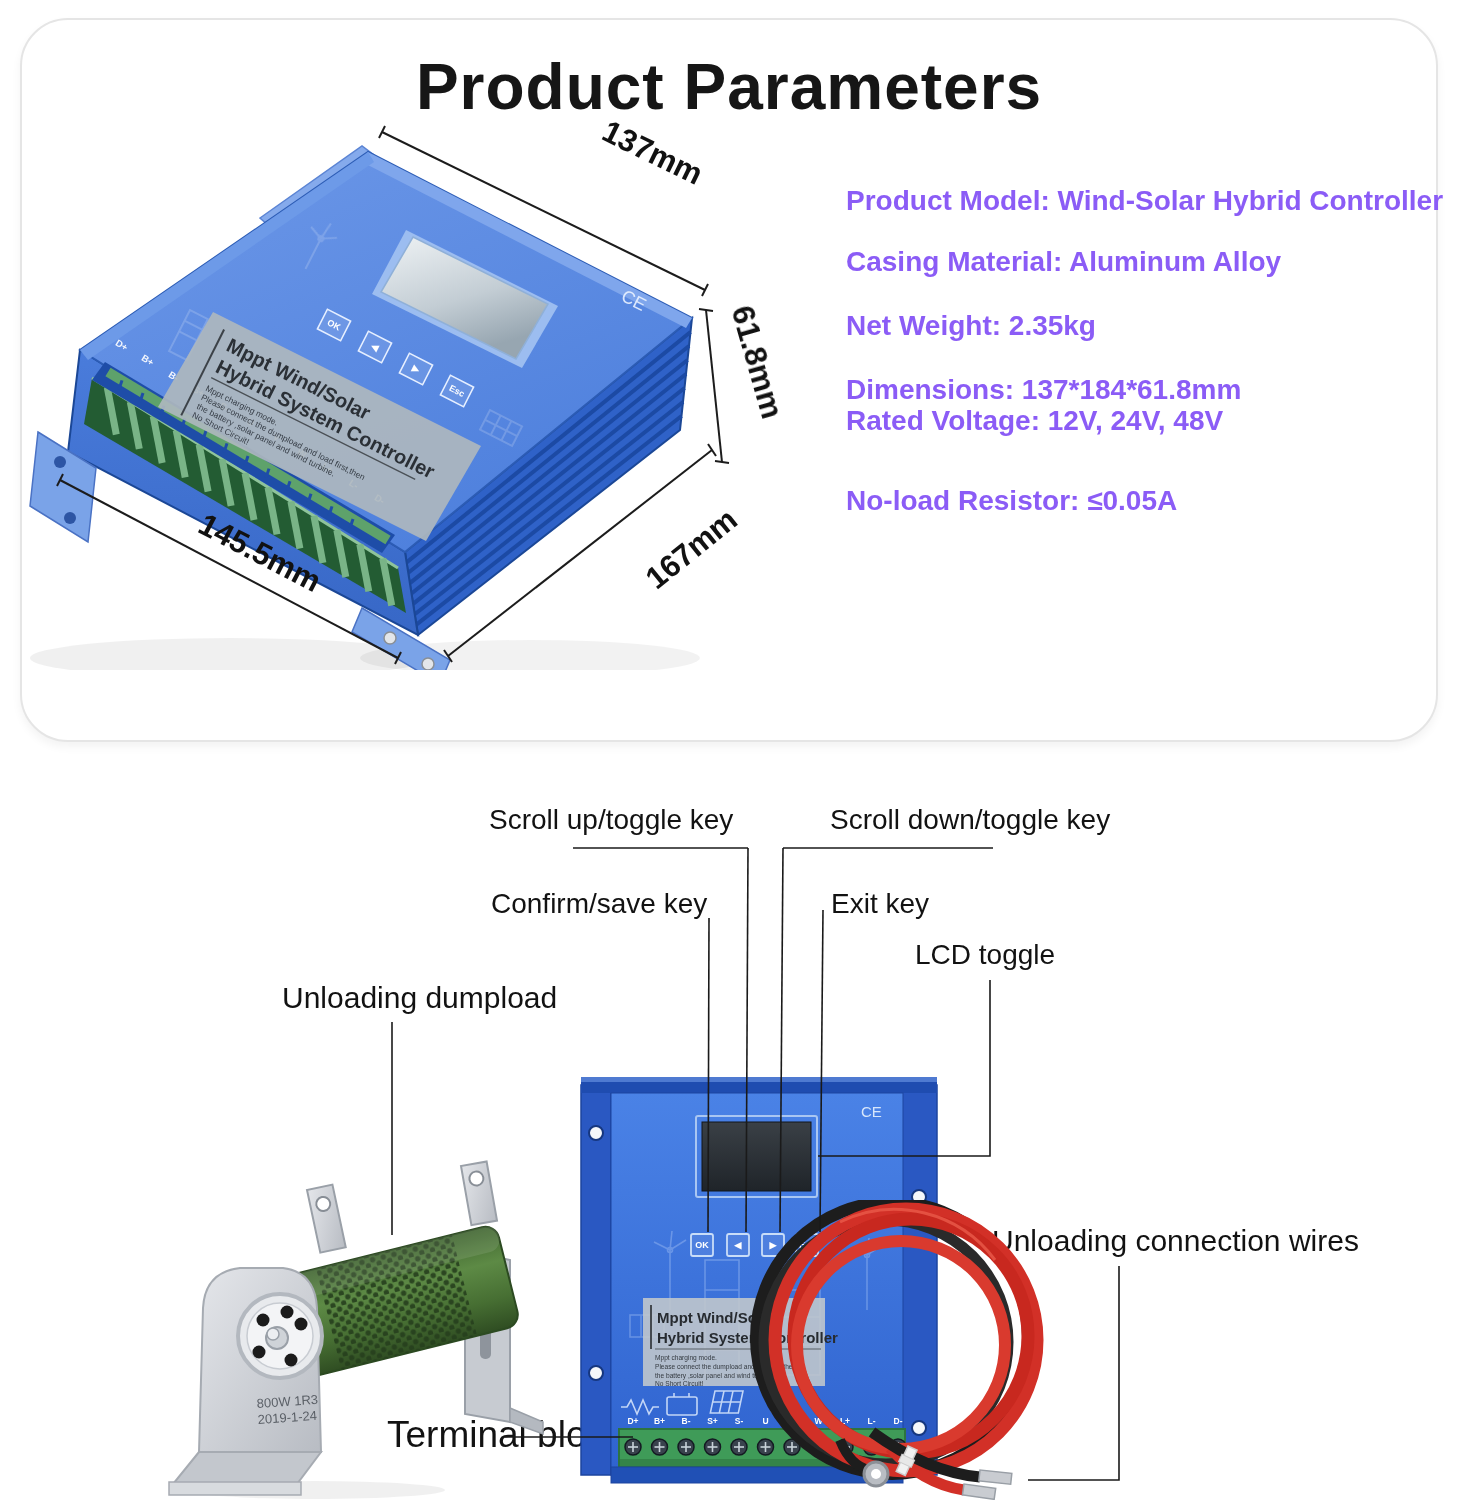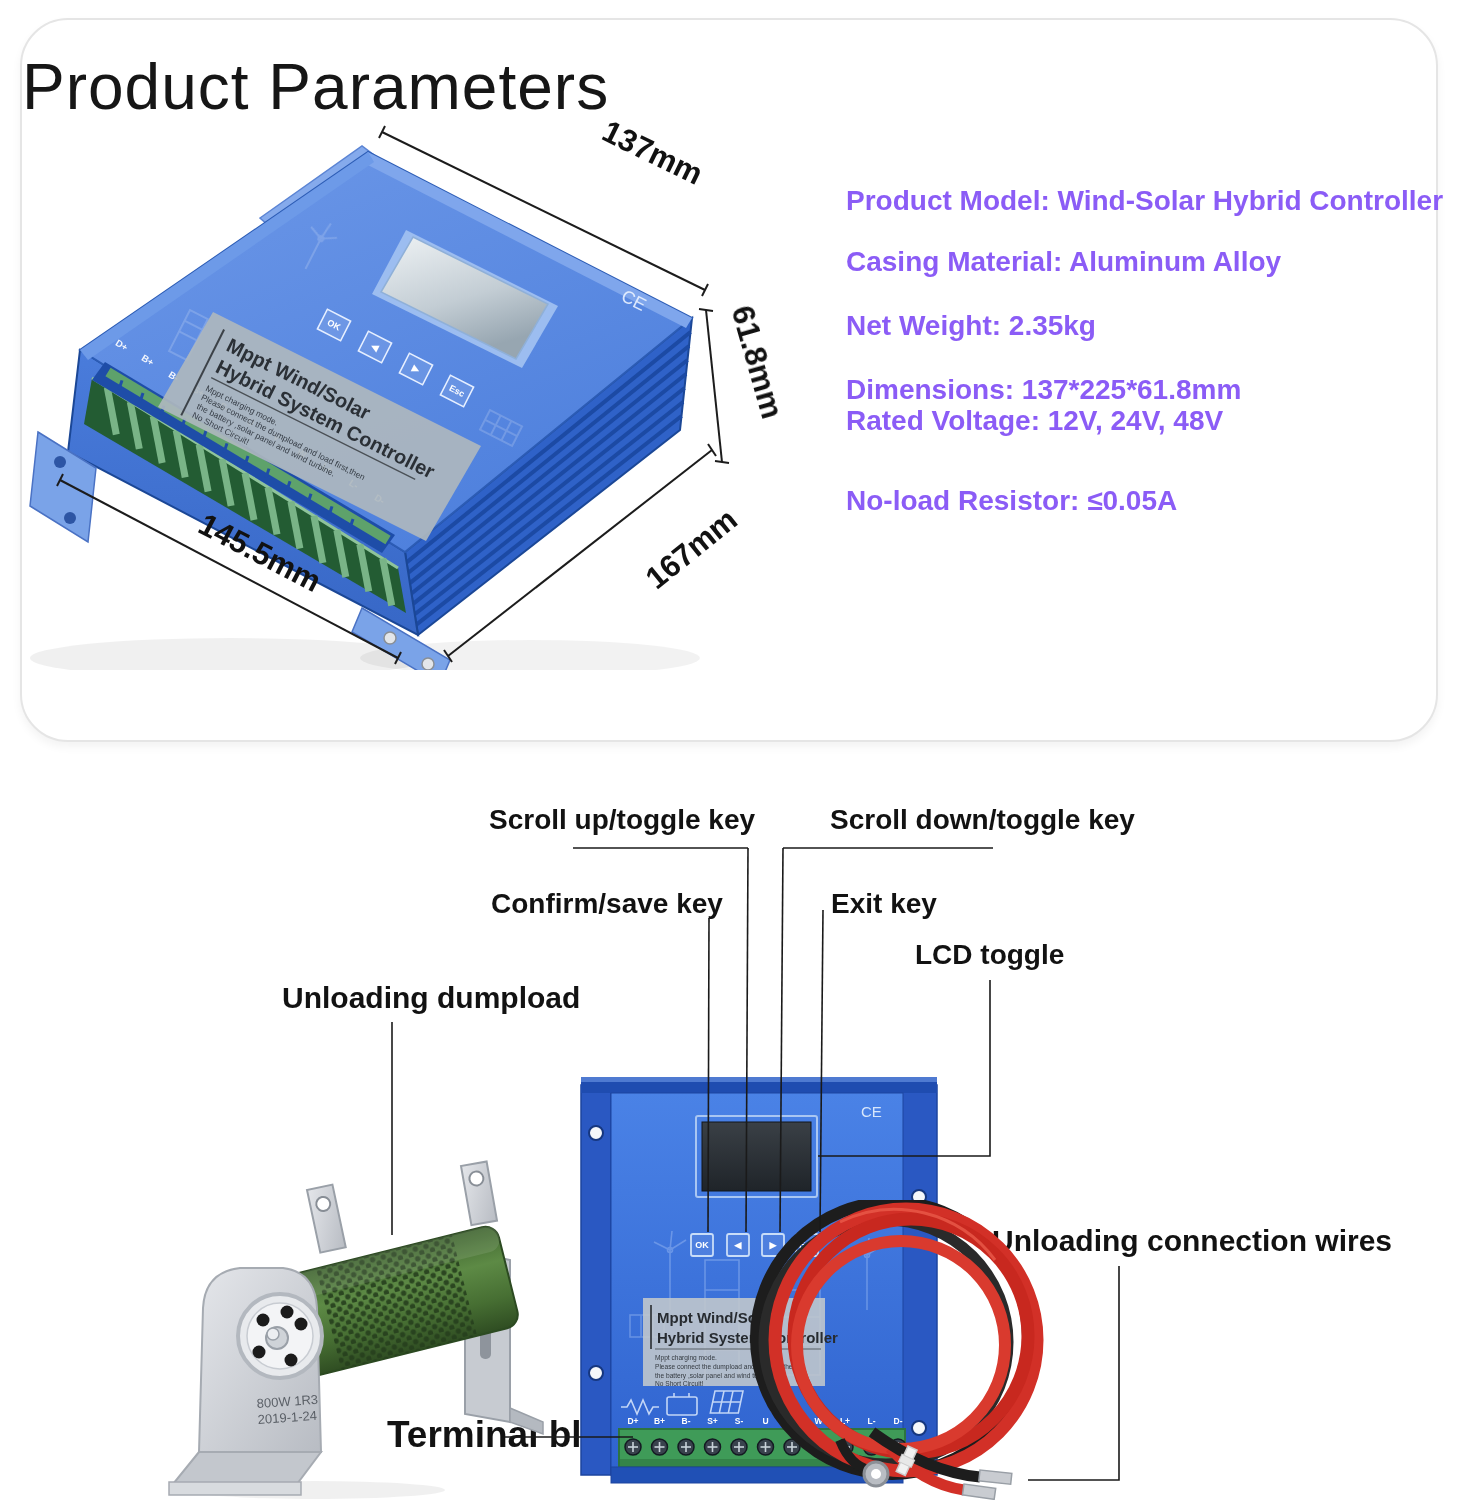--- a/index.html
+++ b/index.html
@@ -2,42 +2,42 @@
 <html><head>
 <meta charset="utf-8">
 <style>
   *{margin:0;padding:0;box-sizing:border-box}
   html,body{background:#ffffff}
   body{font-family:"Liberation Sans",sans-serif;color:#111}
   #stage{position:relative;width:1458px;height:1500px;background:#fff;overflow:hidden}
   .abs{position:absolute}
   .card{position:absolute;left:20px;top:18px;width:1418px;height:724px;background:#fff;
         border:2px solid #e5e5e5;border-radius:48px;box-shadow:0 5px 10px rgba(0,0,0,.05)}
-  .title{position:absolute;top:30px;left:0;width:100%;
-         font-size:64px;font-weight:400;letter-spacing:1px;color:#161616;white-space:nowrap}
+  .title{position:absolute;top:30px;left:0;width:100%;text-align:center;
+         font-size:64px;font-weight:700;letter-spacing:1px;color:#161616;white-space:nowrap}
   .spec{position:absolute;left:846px;font-weight:700;font-size:28px;color:#8b5cf6;white-space:nowrap}
-  .callout{position:absolute;font-weight:700;color:#121212;white-space:nowrap}
+  .callout{position:absolute;font-weight:400;color:#121212;white-space:nowrap}
   .fs28{font-size:28px}.fs30{font-size:30px}.fs37{font-size:37px}
   svg{display:block}
   svg text{font-family:"Liberation Sans",sans-serif}
 </style>
 </head>
 <body>
 
 <div id="stage">
 
   <section class="card">
     <h1 class="title">Product Parameters</h1>
   </section>
 
   <div>
     <div class="spec" style="top:185px">Product Model: Wind-Solar Hybrid Controller</div>
     <div class="spec" style="top:246px">Casing Material: Aluminum Alloy</div>
     <div class="spec" style="top:310px">Net Weight: 2.35kg</div>
-    <div class="spec" style="top:374px">Dimensions: 137*225*61.8mm</div>
+    <div class="spec" style="top:374px">Dimensions: 137*184*61.8mm</div>
     <div class="spec" style="top:405px">Rated Voltage: 12V, 24V, 48V</div>
     <div class="spec" style="top:485px">No-load Resistor: ≤0.05A</div>
   </div>
 
   <svg class="abs" style="left:10px;top:110px" width="770" height="560" viewBox="0 0 770 560">
     <defs>
       <linearGradient id="topFace" x1="0" y1="0" x2="0.6" y2="1">
         <stop offset="0" stop-color="#6d98e8"></stop>
           <stop offset="1" stop-color="#4e80dd"></stop>
       </linearGradient>

